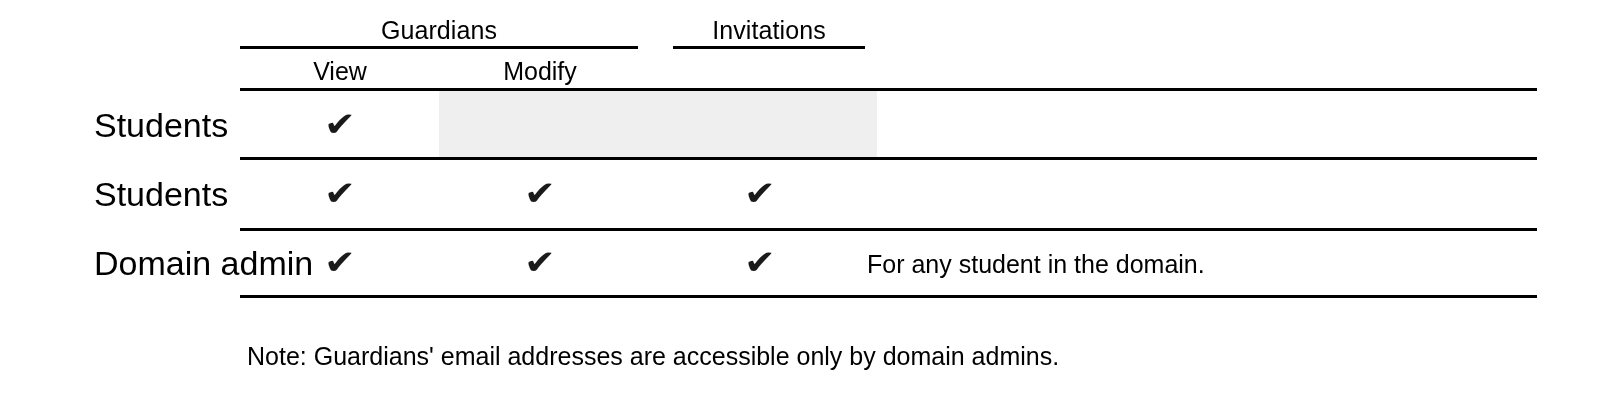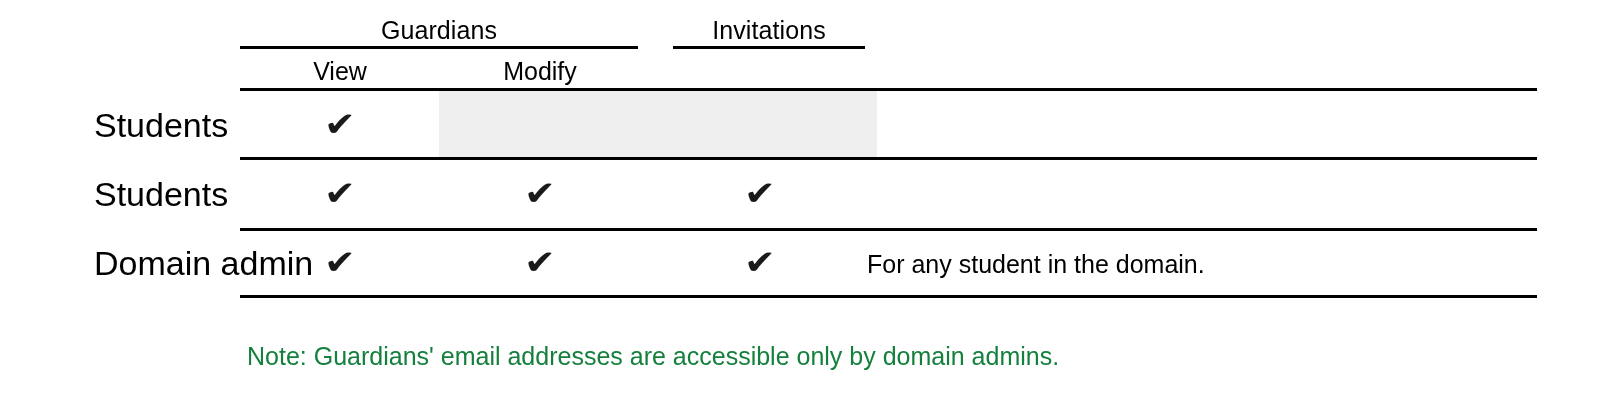--- a/index.html
+++ b/index.html
@@ -101,21 +101,21 @@
   }
 
   
   .note {
     position: absolute;
     left: 247px;
     top: 340px;
     font-size: 25px;
     line-height: 32px;
     white-space: nowrap;
-    color: #15803d;
+    color: #000000;
   }
 </style>
 </head>
 <body>
 
 <div class="figure">
 
   <div class="group-head" style="left:240px; top:15px; width:398px;">Guardians</div>
   <div class="group-rule" style="left:240px; top:46px; width:398px;"></div>
 

